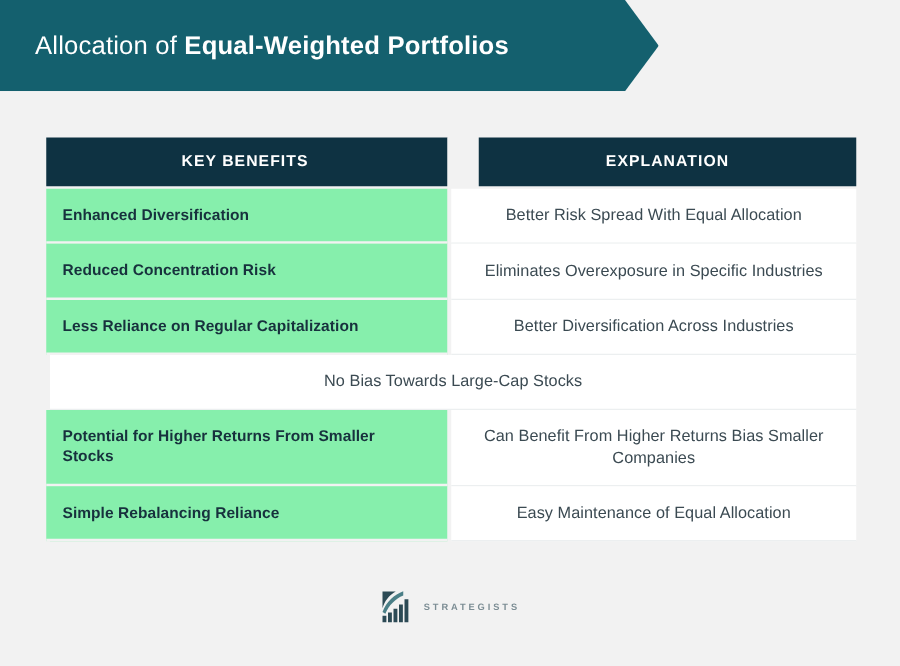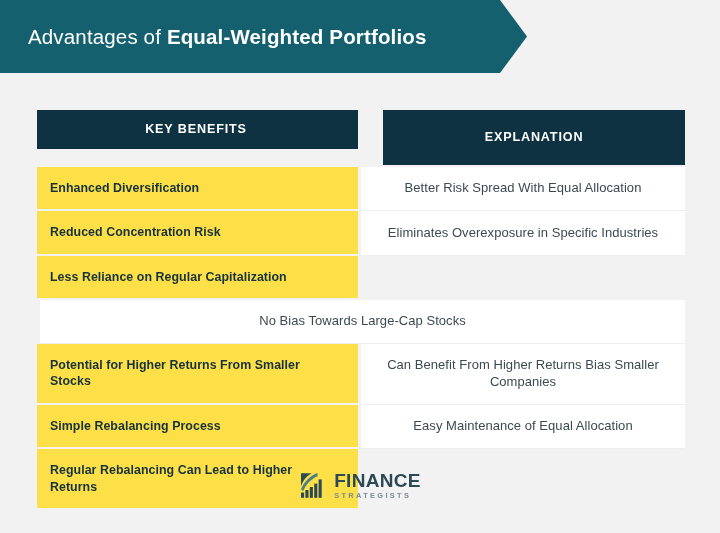--- a/index.html
+++ b/index.html
@@ -54,21 +54,21 @@
   .row {
     display: flex;
     width: 100%;
     align-items: stretch;
   }
   .cell-left {
     width: 321px;
     flex: 0 0 321px;
     box-sizing: border-box;
     padding: 13px 16px 13px 13px;
-    background: #fde047;
+    background: #86efac;
     color: #17313d;
     font-size: 12.4px;
     font-weight: 700;
     line-height: 16.5px;
     letter-spacing: 0.05px;
     text-align: left;
     display: flex;
     align-items: center;
   }
   .cell-right {
@@ -110,21 +110,21 @@
     display: flex;
     align-items: center;
   }
 
   .row-body { min-height: 39px; }
   .row-body .cell-left { border-bottom: 2px solid #f2f2f2; }
   .row-body .cell-right { border-bottom: 1px solid #eceff0; }
   .row-body:last-child .cell-left { border-bottom: none; }
   .row-body:last-child .cell-right { border-bottom: none; }
 
-  .row-head .cell-left { margin-bottom: 18px; }
+  .row-head .cell-left { margin-bottom: 2px; }
   .row-head .cell-right { margin-bottom: 2px; margin-left: 22px; }
 
   
   .footer {
     position: absolute;
     left: 0;
     right: 0;
     top: 470px;
     display: flex;
     align-items: center;
@@ -160,21 +160,21 @@
     line-height: 9px;
     margin-top: 1px;
   }
 </style>
 </head>
 <body>
 
 <div class="banner-wrap">
   <div class="banner">
     <div class="banner-title">
-      <span>Advantages of </span><span class="bold">Equal-Weighted Portfolios</span>
+      <span>Allocation of </span><span class="bold">Equal-Weighted Portfolios</span>
     </div>
   </div>
 </div>
 
 <div class="table">
 
   <div class="row row-head">
     <div class="cell-left">KEY BENEFITS</div>
     <div class="gap"></div>
     <div class="cell-right">EXPLANATION</div>
@@ -188,55 +188,54 @@
 
   <div class="row row-body">
     <div class="cell-left">Reduced Concentration Risk</div>
     <div class="gap"></div>
     <div class="cell-right">Eliminates Overexposure in Specific Industries</div>
   </div>
 
   <div class="row row-body">
     <div class="cell-left">Less Reliance on Regular Capitalization</div>
     <div class="gap"></div>
+    <div class="cell-right">Better Diversification Across Industries</div>
   </div>
 
   <div class="row row-body">
     <div class="gap"></div>
     <div class="cell-right">No Bias Towards Large-Cap Stocks</div>
   </div>
 
   <div class="row row-body">
     <div class="cell-left">Potential for Higher Returns From Smaller Stocks</div>
     <div class="gap"></div>
     <div class="cell-right">Can Benefit From Higher Returns Bias Smaller Companies</div>
   </div>
 
   <div class="row row-body">
-    <div class="cell-left">Simple Rebalancing Process</div>
+    <div class="cell-left">Simple Rebalancing Reliance</div>
     <div class="gap"></div>
     <div class="cell-right">Easy Maintenance of Equal Allocation</div>
   </div>
 
   <div class="row row-body">
-    <div class="cell-left">Regular Rebalancing Can Lead to Higher Returns</div>
     <div class="gap"></div>
   </div>
 
 </div>
 
 <div class="footer">
   <div class="logo">
     <svg class="logo-mark" viewBox="0 0 30 30">
       <path d="M2 3.2 L12.6 3.2 C7.2 6.2 3.6 11 2 16.6 Z" fill="#2c4a55"></path>
       <path d="M2 19.5 C5.2 11.4 11.4 5.6 18.6 3.0 L18.6 6.3 C12.4 8.9 7.0 14.0 4.3 21.0 Z" fill="#4b7f87"></path>
       <rect x="2.0" y="22.6" width="3.1" height="5.2" fill="#2c4a55"></rect>
       <rect x="6.4" y="20.0" width="3.1" height="7.8" fill="#2c4a55"></rect>
       <rect x="10.8" y="17.0" width="3.1" height="10.8" fill="#2c4a55"></rect>
       <rect x="15.2" y="13.6" width="3.1" height="14.2" fill="#2c4a55"></rect>
       <rect x="19.6" y="9.4" width="3.1" height="18.4" fill="#2c4a55"></rect>
     </svg>
     <div class="logo-text">
-      <div class="logo-word">FINANCE</div>
       <div class="logo-sub">STRATEGISTS</div>
     </div>
   </div>
 </div>
 
 </body></html>

